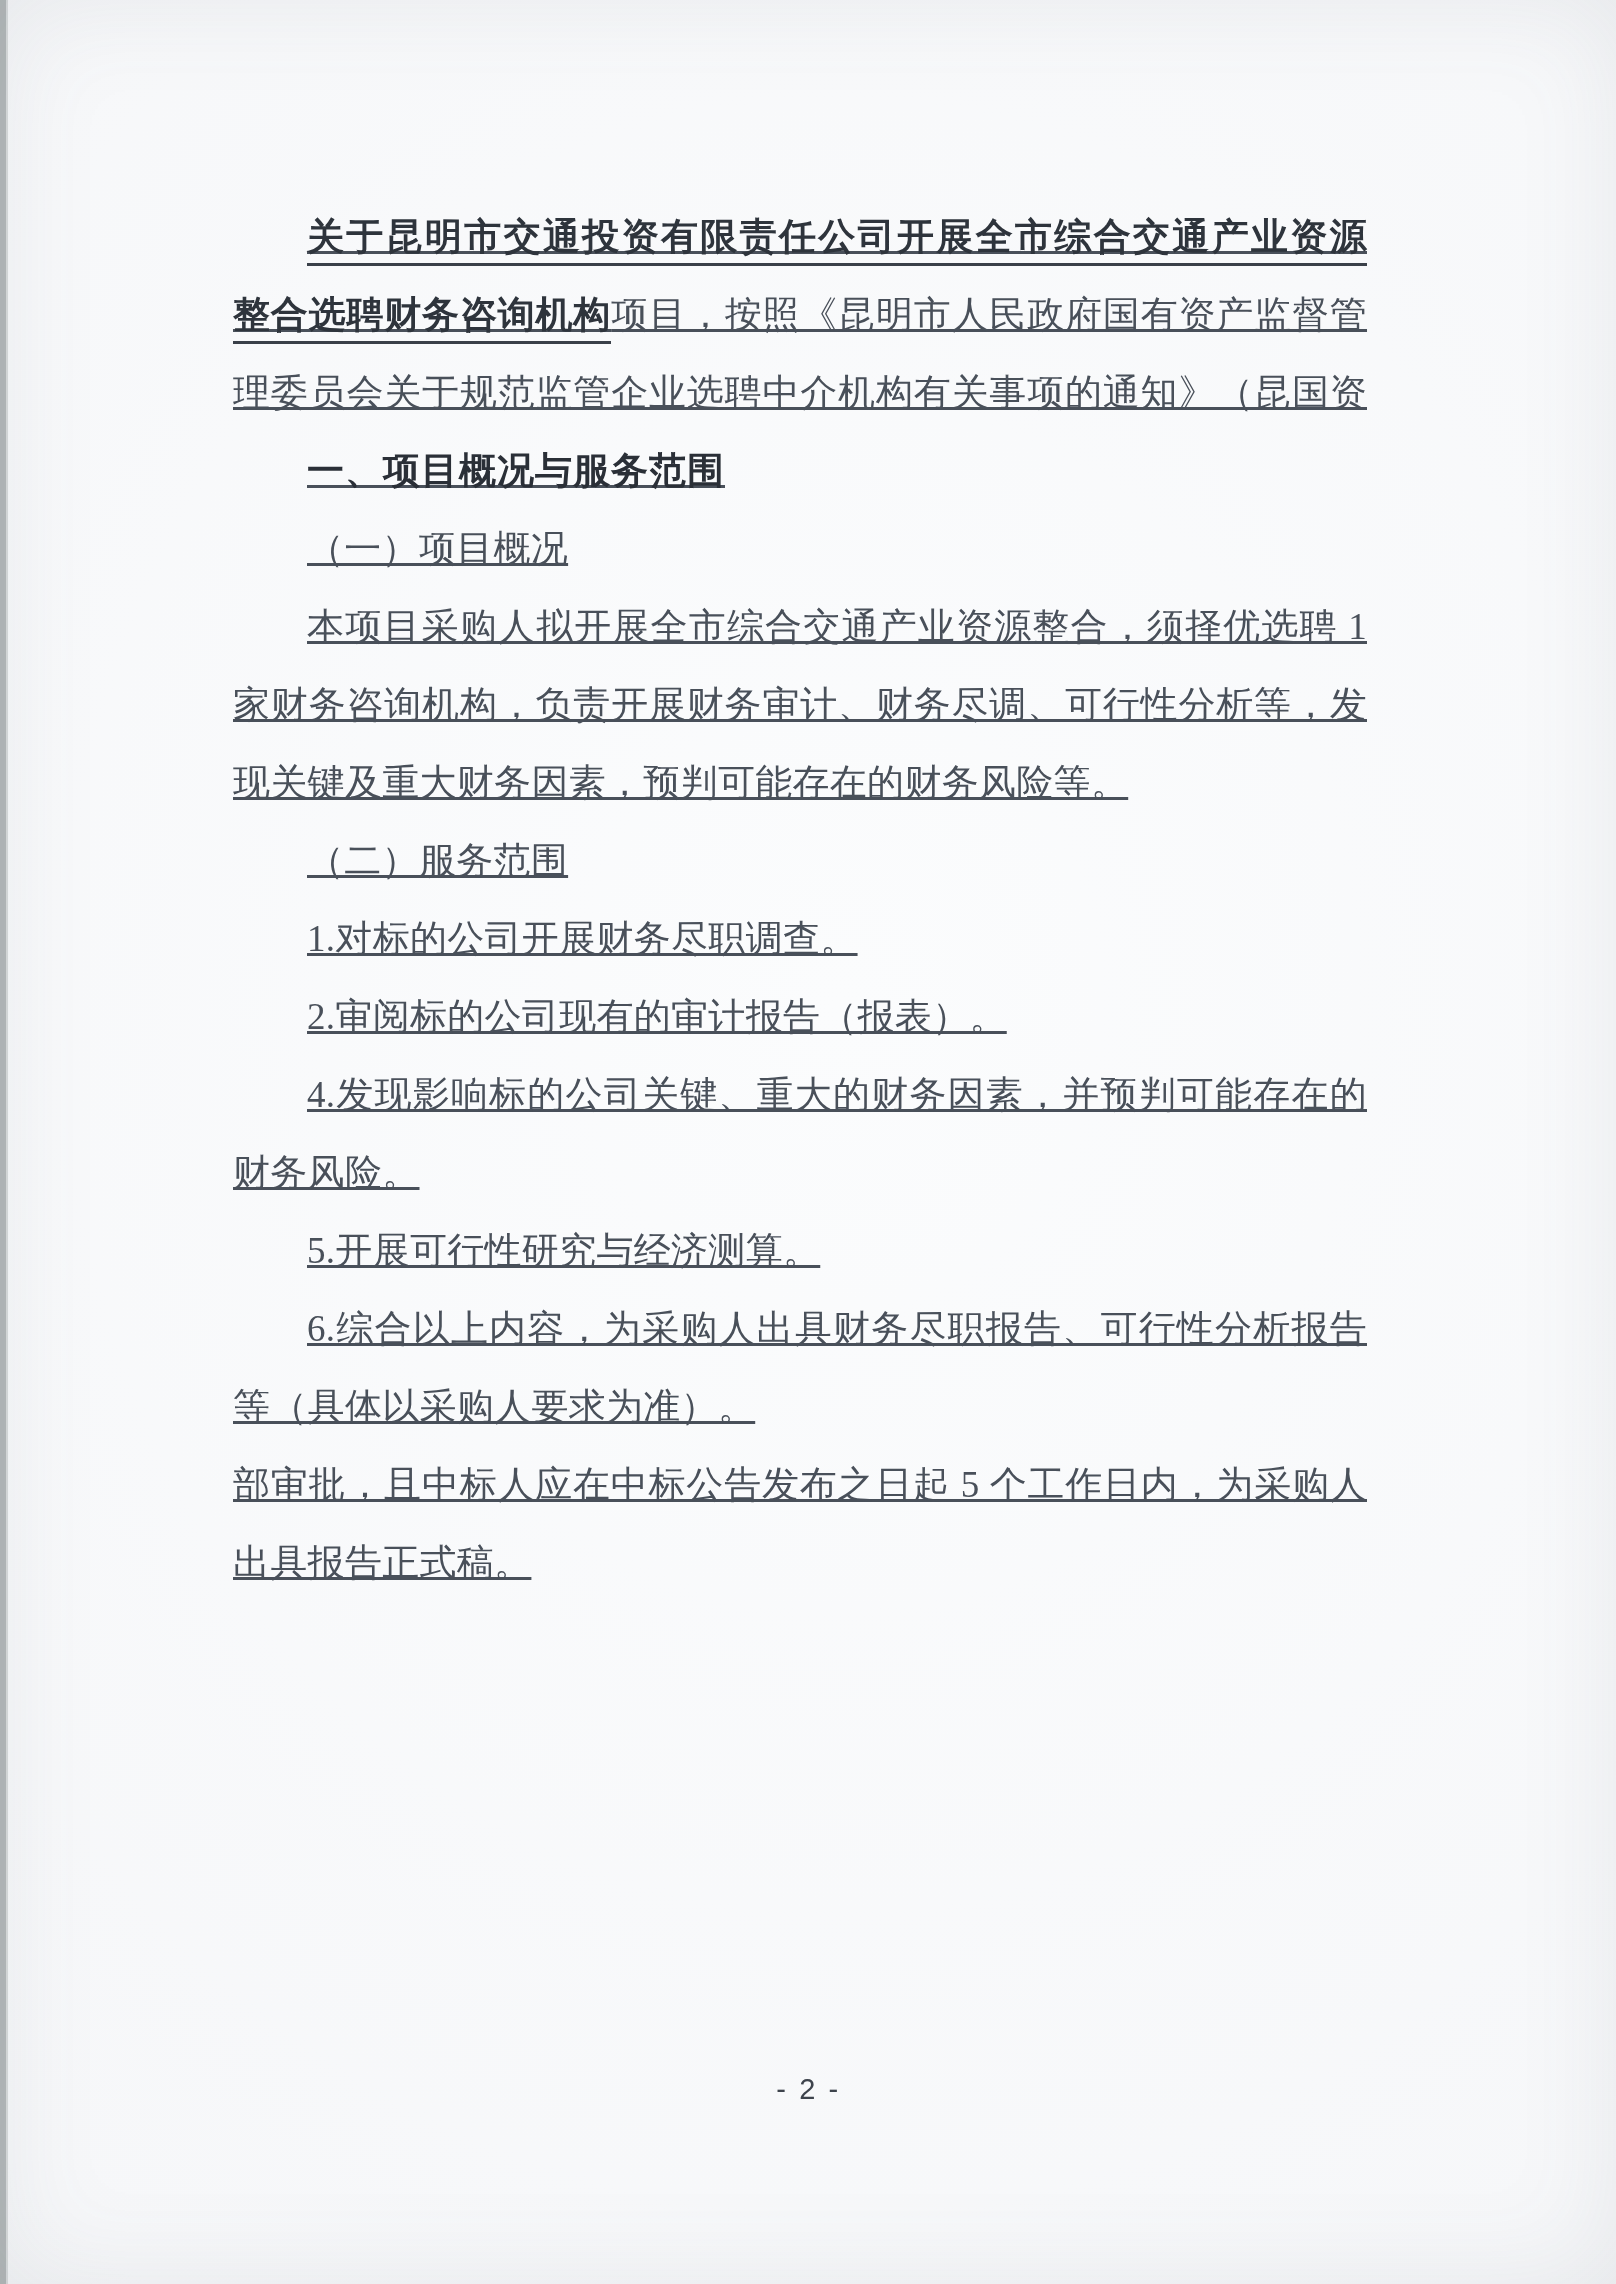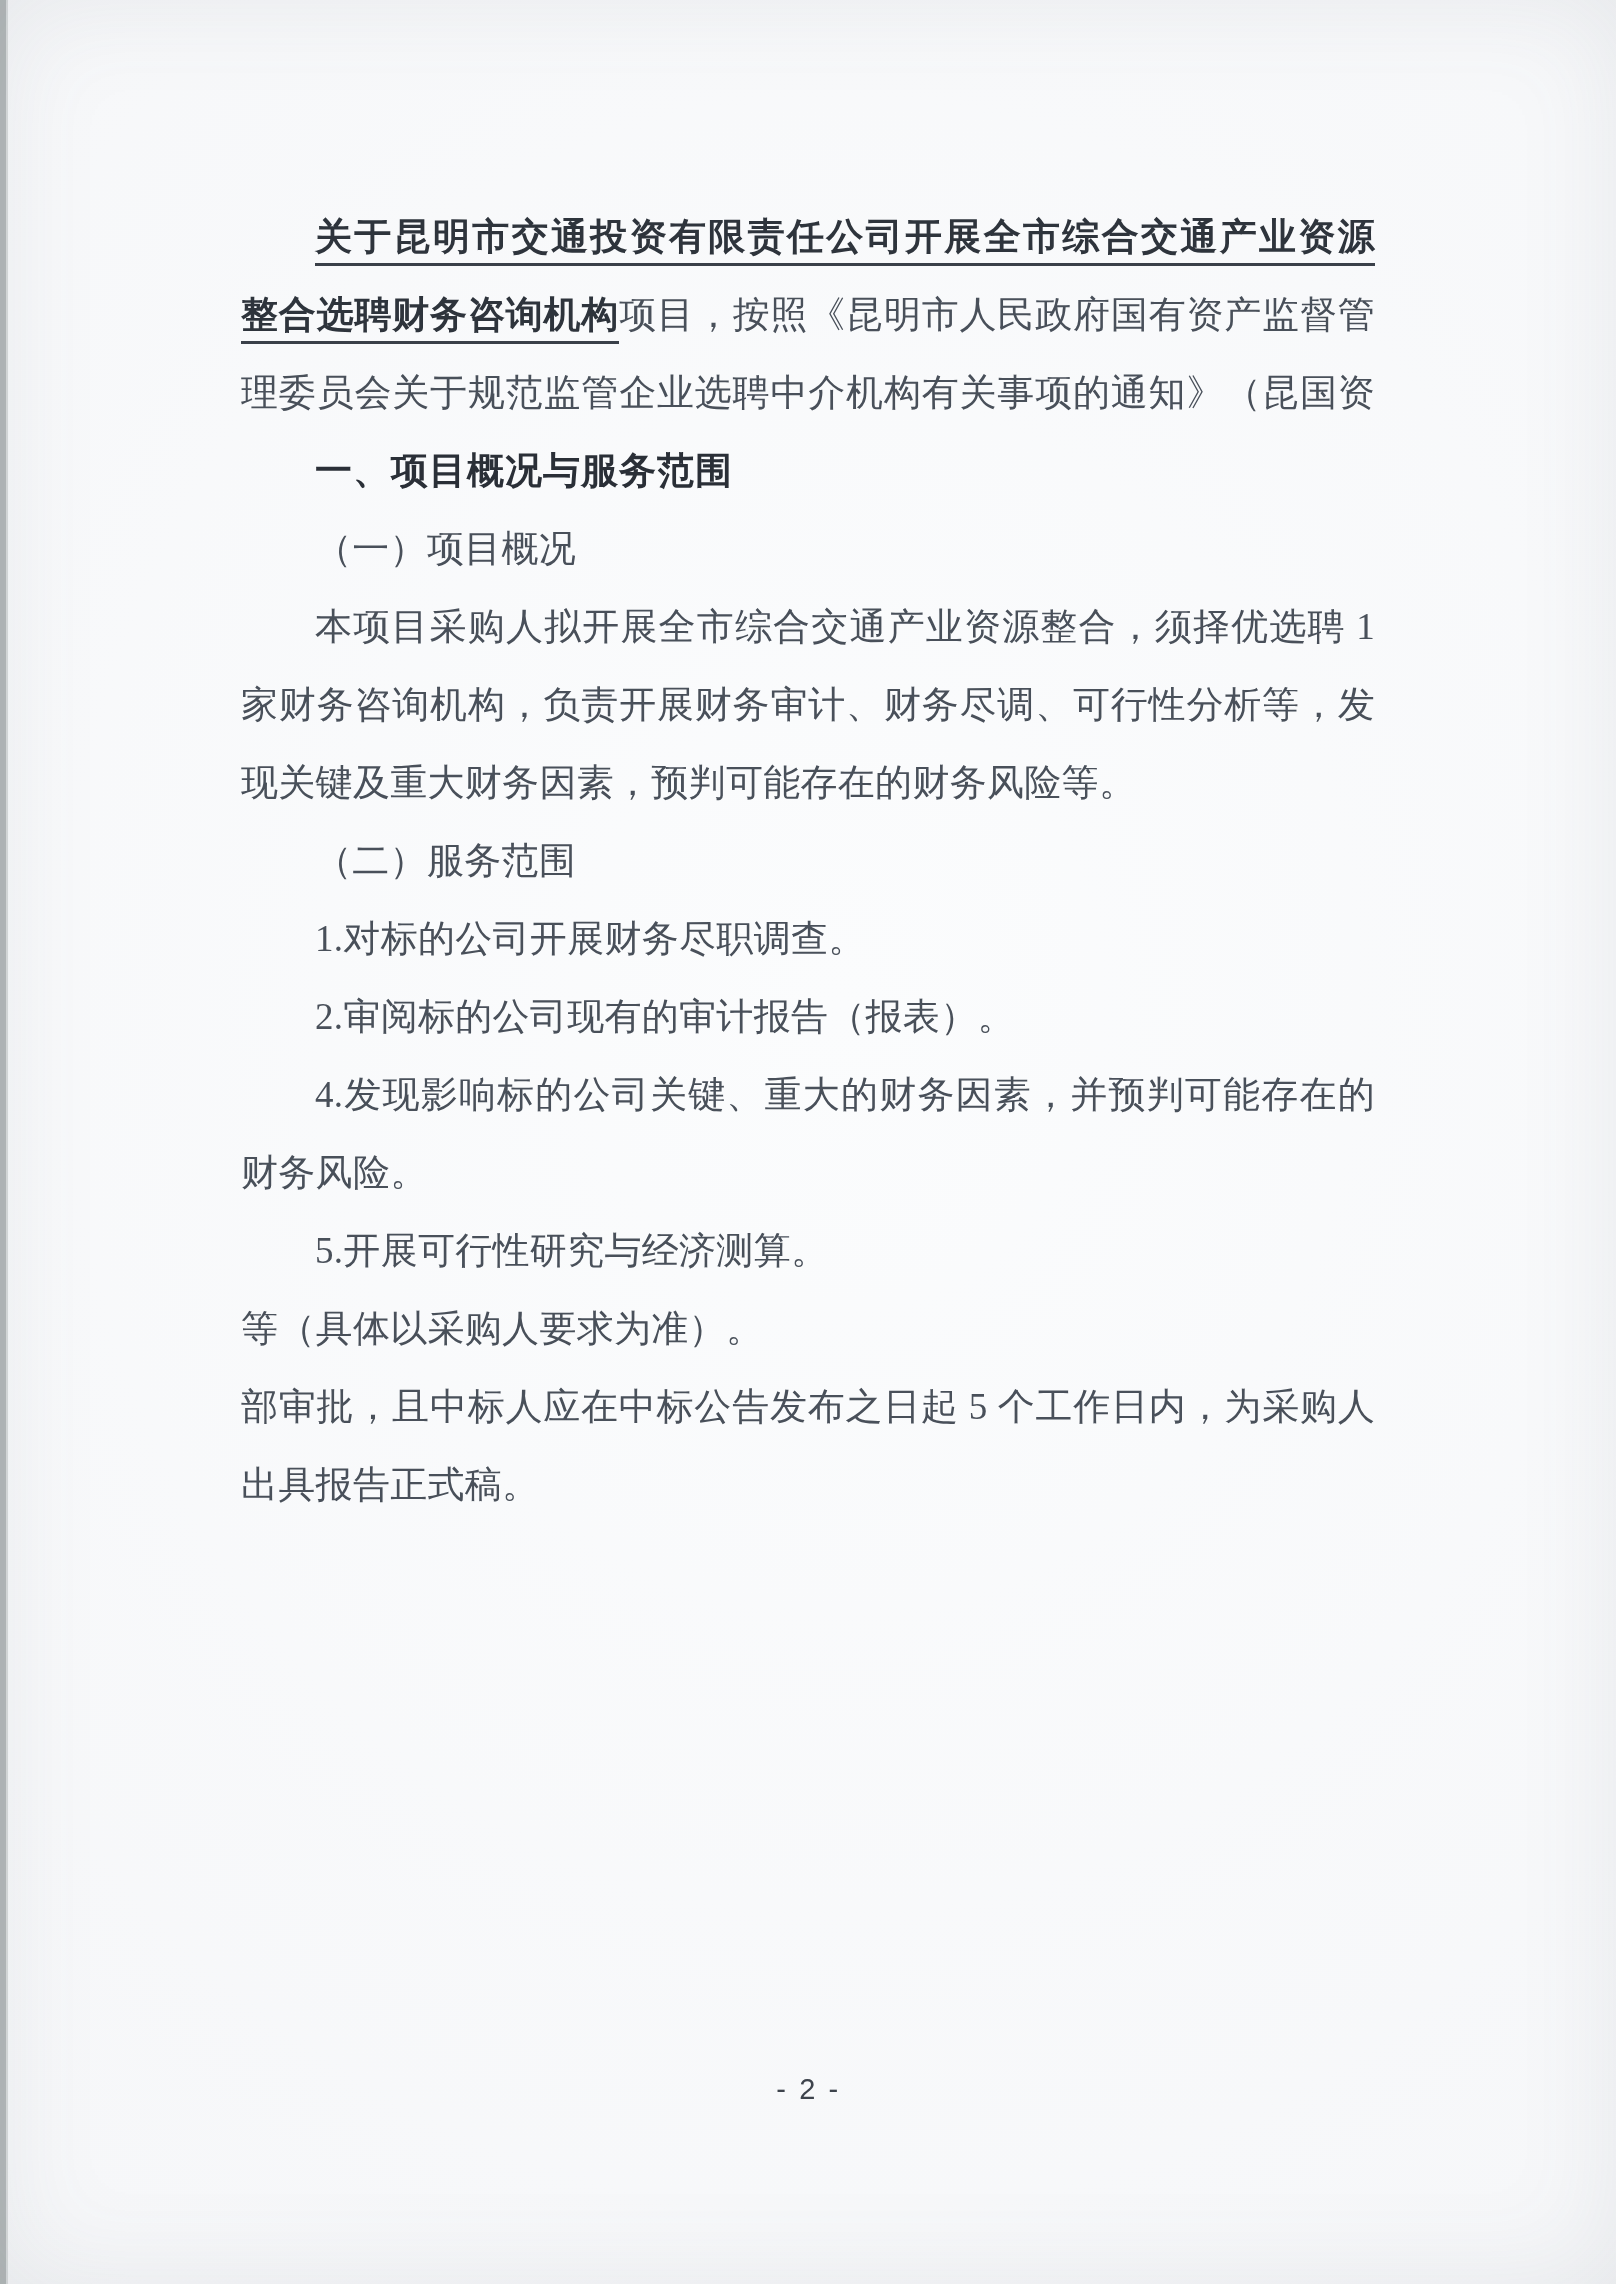--- a/index.html
+++ b/index.html
@@ -30,24 +30,25 @@
   }
   .scan-vignette {
     position: absolute;
     inset: 0;
     pointer-events: none;
     box-shadow: inset 0 0 104px rgba(90, 98, 105, 0.10);
   }
   
   .doc {
     position: absolute;
-    left: 241px;
+    left: 233px;
     top: 198px;
     width: 1134px;
     color: #49505a;
+    text-decoration: underline;
   }
   .line {
     height: 78px;
     line-height: 78px;
     font-size: 37px;
     white-space: nowrap;
     letter-spacing: 0.3px;
   }
   .line.just {
     text-align: justify;
@@ -96,19 +97,20 @@
     <div class="line ind"><span class="">（一）项目概况</span></div>
     <div class="line just ind"><span class="">本项目采购人拟开展全市综合交通产业资源整合，须择优选聘 1</span></div>
     <div class="line just"><span class="">家财务咨询机构，负责开展财务审计、财务尽调、可行性分析等，发</span></div>
     <div class="line"><span class="">现关键及重大财务因素，预判可能存在的财务风险等。</span></div>
     <div class="line ind"><span class="">（二）服务范围</span></div>
     <div class="line ind"><span class="">1.对标的公司开展财务尽职调查。</span></div>
     <div class="line ind"><span class="">2.审阅标的公司现有的审计报告（报表）。</span></div>
     <div class="line just ind"><span class="">4.发现影响标的公司关键、重大的财务因素，并预判可能存在的</span></div>
     <div class="line"><span class="">财务风险。</span></div>
     <div class="line ind"><span class="">5.开展可行性研究与经济测算。</span></div>
+    <div class="line just ind"><span class="">6.综合以上内容，为采购人出具财务尽职报告、可行性分析报告</span></div>
     <div class="line"><span class="">等（具体以采购人要求为准）。</span></div>
     <div class="line just"><span class="">部审批，且中标人应在中标公告发布之日起 5 个工作日内，为采购人</span></div>
     <div class="line"><span class="">出具报告正式稿。</span></div>
   </div>
 
 <div class="page-footer">- 2 -</div>
 
 
 </body></html>

